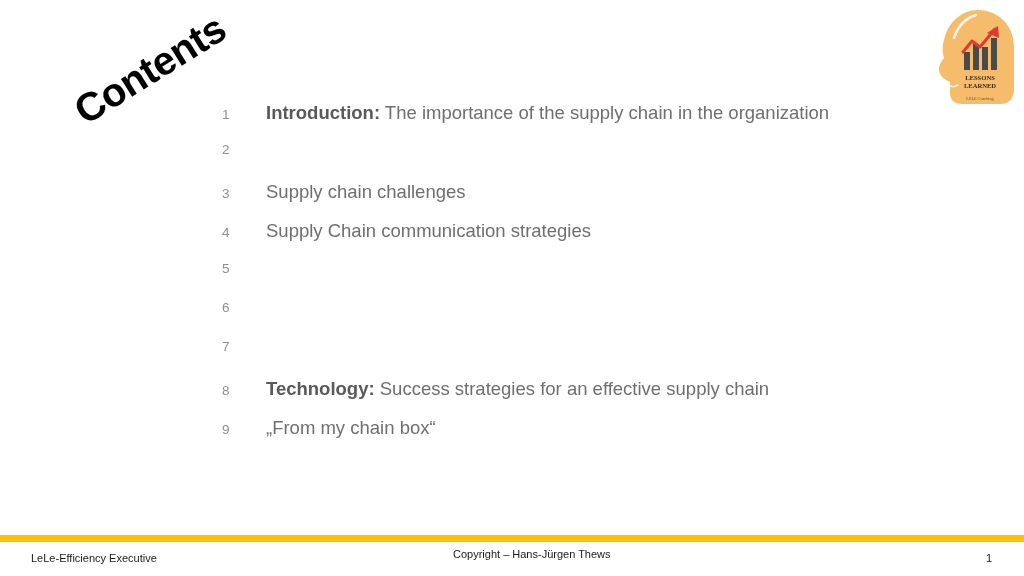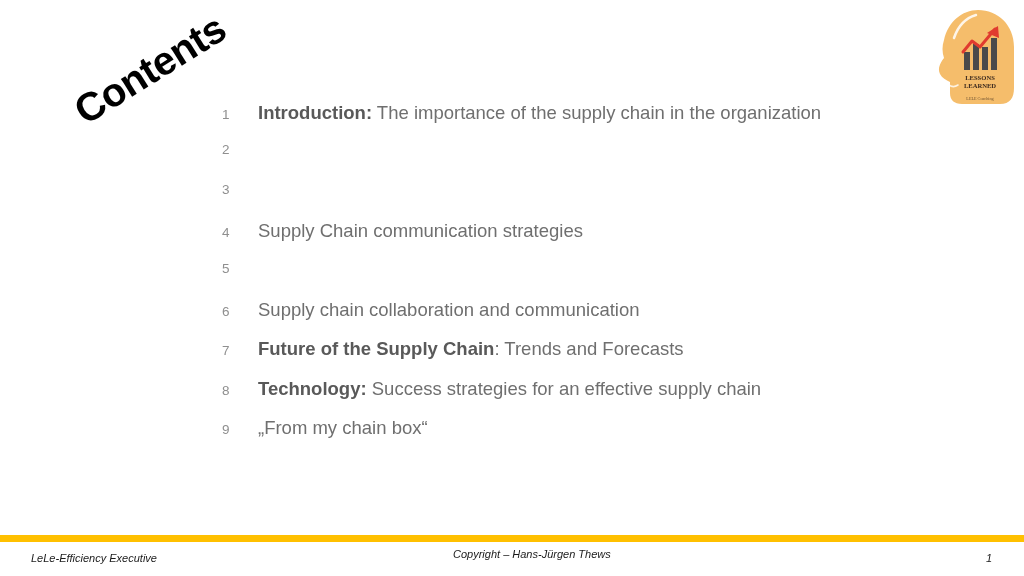--- a/index.html
+++ b/index.html
@@ -66,20 +66,21 @@
     font-size: 13.5px;
     color: #8f8f8f;
     font-weight: normal;
     line-height: 1;
   }
   .toc-text {
     font-size: 18.5px;
     color: #6f6f6f;
     line-height: 1;
     white-space: nowrap;
+    margin-left: 8px;
   }
   .toc-text b {
     font-weight: bold;
     color: #595959;
   }
 
   
   .logo {
     position: absolute;
     left: 932px;
@@ -99,21 +100,20 @@
     background: #ffc000;
   }
   .footer {
     position: absolute;
     left: 0;
     top: 545px;
     width: 1024px;
     height: 31px;
     font-size: 11px;
     color: #1a1a1a;
-    font-style: italic;
   }
   .footer-left {
     position: absolute;
     left: 31px;
     top: 7px;
     white-space: nowrap;
   }
   .footer-center {
     position: absolute;
     left: 453px;
@@ -142,39 +142,38 @@
       <span class="toc-num">1</span>
       <span class="toc-text"><b>Introduction:</b><span> The importance of the supply chain in the organization</span></span>
     </div>
 
     <div class="toc-row">
       <span class="toc-num">2</span>
     </div>
 
     <div class="toc-row">
       <span class="toc-num">3</span>
+      <span class="toc-text"><b></b><span>Supply chain challenges</span></span>
     </div>
 
     <div class="toc-row">
       <span class="toc-num">4</span>
       <span class="toc-text"><b></b><span>Supply Chain communication strategies</span></span>
     </div>
 
     <div class="toc-row">
       <span class="toc-num">5</span>
     </div>
 
     <div class="toc-row">
       <span class="toc-num">6</span>
-      <span class="toc-text"><b></b><span>Supply chain collaboration and communication</span></span>
     </div>
 
     <div class="toc-row">
       <span class="toc-num">7</span>
-      <span class="toc-text"><b>Future of the Supply Chain</b><span>: Trends and Forecasts</span></span>
     </div>
 
     <div class="toc-row">
       <span class="toc-num">8</span>
       <span class="toc-text"><b>Technology:</b><span> Success strategies for an effective supply chain</span></span>
     </div>
 
     <div class="toc-row">
       <span class="toc-num">9</span>
       <span class="toc-text"><b></b><span>„From my chain box“</span></span>

